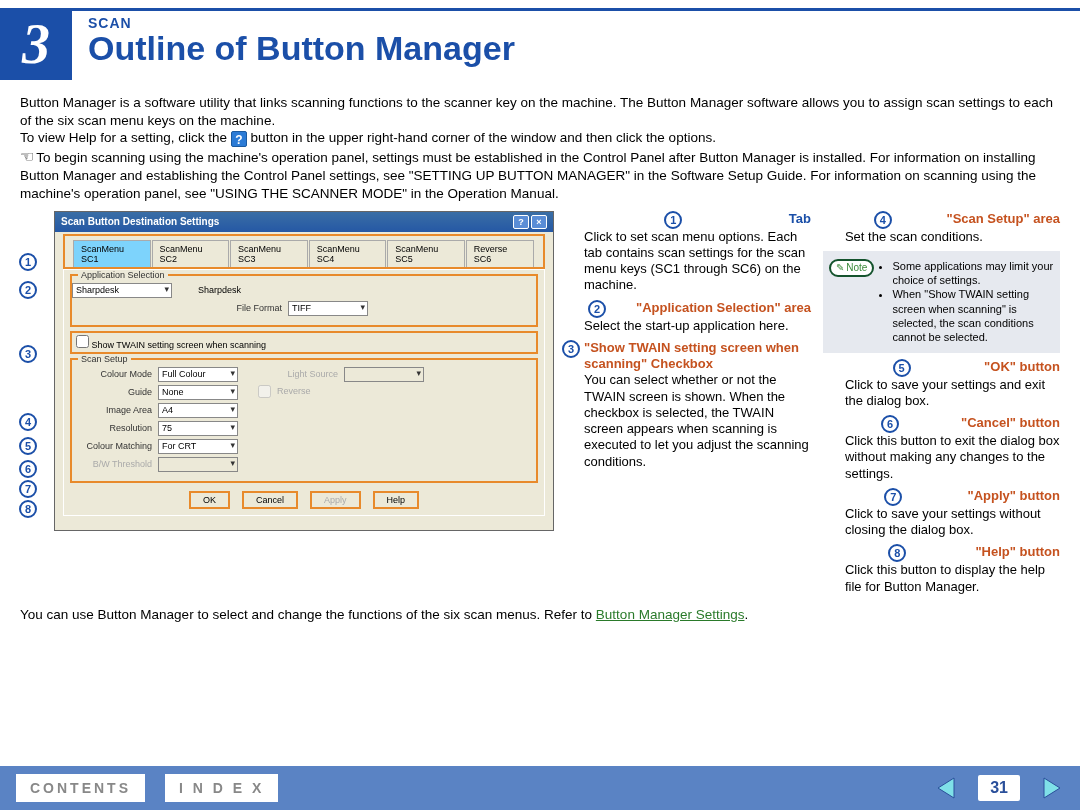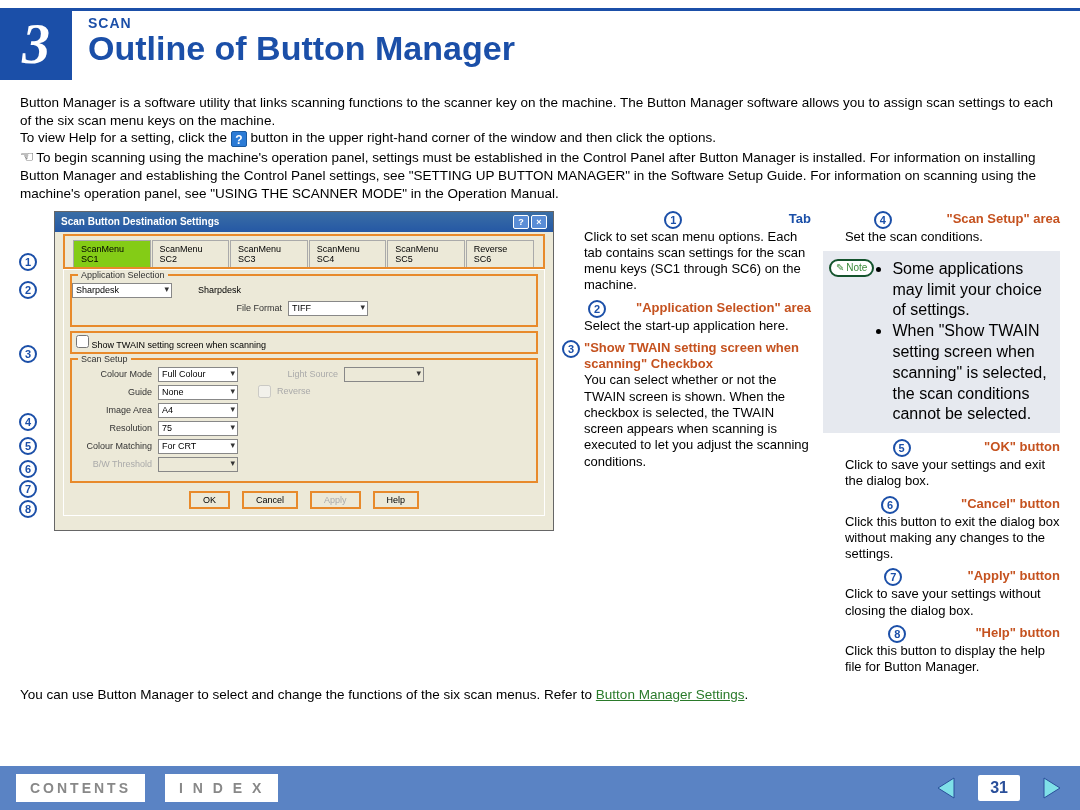--- a/index.html
+++ b/index.html
@@ -125,21 +125,21 @@
     border: 2px solid #e88a2b;
     margin: 2px 8px 0 8px;
   }
   .tabs-row > span {
     padding: 3px 7px;
     border: 1px solid #aaa;
     border-bottom: none;
     background: #ece9d8;
     margin-right: 1px;
   }
-  .tabs-row > span:first-child { background: #84cc16; }
+  .tabs-row > span:first-child { background: #7dd3fc; }
   .panel-inner {
     margin: 0 8px 6px 8px;
     background: #ece9d8;
     border: 1px solid #fff;
     padding: 4px 6px 6px 6px;
   }
   .fieldset {
     border: 2px solid #e88a2b;
     padding: 4px 6px 6px 0;
     margin-bottom: 4px;
@@ -208,21 +208,21 @@
     color: #3a8a3a;
     font-size: 10px;
     padding: 1px 5px;
     background: #fff;
     display: inline-flex;
     align-items: center;
     gap: 2px;
     flex-shrink: 0;
   }
   .note-pill::before { content: "✎"; font-size: 10px; }
-  .note-list { font-size: 16px; line-height: 1.3; }
+  .note-list { font-size: 11px; line-height: 1.3; }
   .note-list li { margin-left: 12px; list-style: disc; }
   .closing {
     padding: 6px 20px 0 20px;
     font-size: 13.5px;
   }
   .closing a { color: #2a7a2a; text-decoration: underline; }
   .footer {
     position: absolute;
     left: 0; right: 0; bottom: 0;
     height: 44px;

